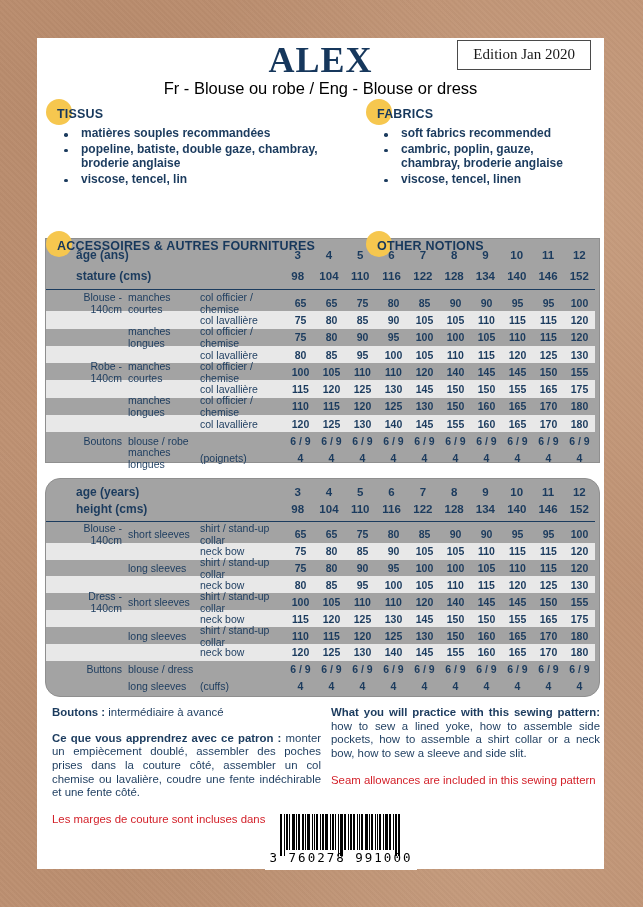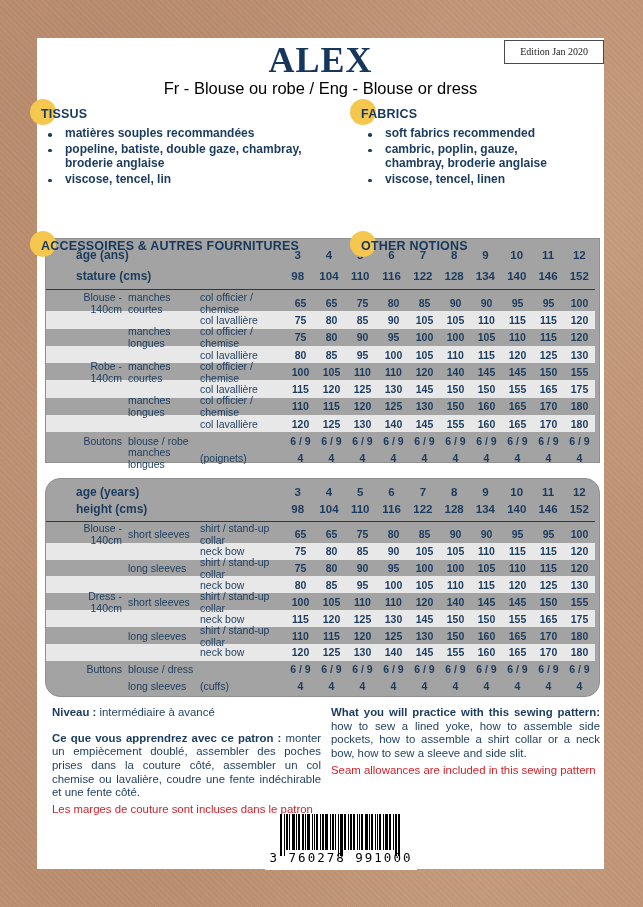--- a/index.html
+++ b/index.html
@@ -18,32 +18,32 @@
     position:absolute;left:37px;top:38px;width:567px;height:831px;
     background:#ffffff;
   }
   
   .title{
     position:absolute;top:4px;left:0;width:100%;text-align:center;
     font-family:"Liberation Serif",serif;font-weight:bold;
     font-size:36px;letter-spacing:1px;color:#16375c;line-height:1;
   }
   .edition{
-    position:absolute;top:2px;right:0;
+    position:absolute;top:2px;right:13px;
     border:1px solid #4a4a4a;padding:5px 15px 6px;
-    font-family:"Liberation Serif",serif;font-size:10px;color:#1a1a1a;
+    font-family:"Liberation Serif",serif;font-size:15px;color:#1a1a1a;
     background:#fff;
   }
   .subtitle{
     position:absolute;top:41px;left:0;width:100%;text-align:center;
     font-size:16.5px;color:#000000;font-weight:500;
   }
   
   .sections{
-    position:absolute;top:66px;left:4px;width:532px;
+    position:absolute;top:66px;left:20px;width:532px;
     display:grid;grid-template-columns:272px 1fr;column-gap:16px;row-gap:17px;gap:48px;
   }
   .section h3{
     margin:0 0 3px 0;font-size:12.5px;font-weight:bold;color:#17385c;
     position:relative;z-index:1;display:inline-block;letter-spacing:.2px;
   }
   .section h3 .dot-bg{
     position:absolute;left:-11px;top:-8px;width:26px;height:26px;border-radius:50%;
     background:#f6c74f;z-index:-1;
   }
@@ -77,21 +77,21 @@
   .tdivider{height:1px;background:#1b3b5e;margin:3px 0 4px 0;}
   
   .footer-grid{
     position:absolute;top:668px;left:15px;width:548px;
     display:grid;grid-template-columns:1fr 1fr;column-gap:10px;
     font-size:11.4px;color:#1b3b5e;line-height:1.2;
   }
   .level-line{margin-bottom:12px;}
   .bold{font-weight:bold;}
   .learn{text-align:justify;}
-  .seam{color:#d3212a;margin-top:3px;}
+  .seam{color:#d3212a;margin-top:13px;}
   
   .barcode{
     position:absolute;top:776px;left:228px;width:152px;height:56px;
     display:flex;flex-direction:column;align-items:center;background:#fff;
   }
   .bars{height:40px;display:flex;align-items:flex-start;}
   .bars span{display:block;background:#000;height:36px;}
   .bars span.tall{height:42px;}
   .bc-digits{
     margin-top:-4px;font-family:"DejaVu Sans Mono",monospace;
@@ -482,21 +482,21 @@
         <div class="num">4</div>
         <div class="num">4</div>
         <div class="num">4</div>
         <div class="num">4</div>
       </div>
     </div>
 
   <div class="footer-grid">
     <div>
       <div class="level-line">
-        <span class="bold">Niveau :</span>
+        <span class="bold">Boutons :</span>
         <span>intermédiaire à avancé</span>
       </div>
       <div class="learn">
         <span class="bold">Ce que vous apprendrez avec ce patron :</span>
         <span>monter un empiècement doublé, assembler des poches prises dans la couture côté, assembler un col chemise ou lavalière, coudre une fente indéchirable et une fente côté.</span>
       </div>
       <div class="seam">Les marges de couture sont incluses dans le patron</div>
     </div>
     <div>
       <div class="learn">

